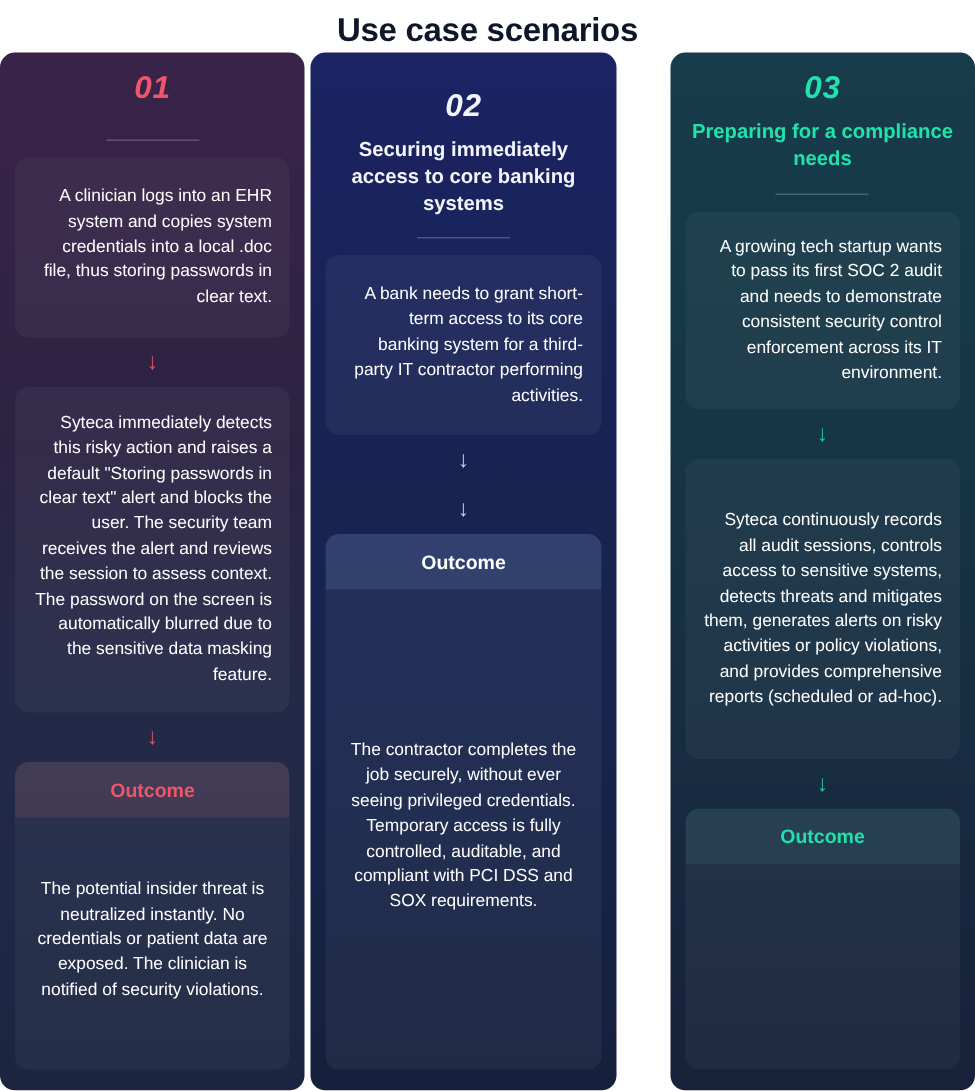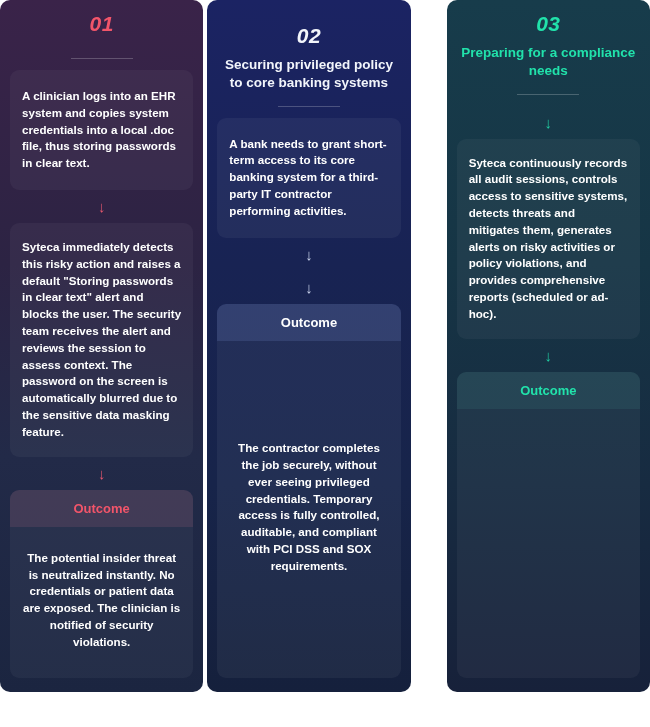--- a/index.html
+++ b/index.html
@@ -88,23 +88,23 @@
   
   .panel {
     border-radius: 9px;
     padding: 16px 12px;
     display: flex;
     align-items: center;
     justify-content: center;
     flex: 0 0 auto;
   }
   .panel-text {
-    text-align: left;
+    text-align: right;
     font-size: 11.6px;
-    font-weight: bold;
+    font-weight: normal;
     line-height: 1.45;
     color: #ffffff;
   }
 
   .c1 .panel { background: rgba(255,255,255,0.045); }
   .c2 .panel { background: rgba(255,255,255,0.05); }
   .c3 .panel { background: rgba(255,255,255,0.045); }
 
   .panel.situation { min-height: 120px; }
   .panel.action { min-height: 200px; }
@@ -146,30 +146,31 @@
   .outcome-body {
     flex: 1 1 auto;
     display: flex;
     align-items: center;
     justify-content: center;
     padding: 14px 11px 18px 11px;
   }
   .outcome-text {
     text-align: center;
     font-size: 11.6px;
-    font-weight: bold;
+    font-weight: normal;
     line-height: 1.45;
     color: #ffffff;
   }
 </style>
 </head>
 <body>
 
 <div class="page">
 
+  <h1 class="page-title">Use case scenarios</h1>
 
   <div class="cards">
 
     <div class="card c1">
       <div class="card-num">01</div>
       <div class="divider"></div>
 
       <div class="panel situation">
         <div class="panel-text">A clinician logs into an EHR system and copies system credentials into a local .doc file, thus storing passwords in clear text.</div>
       </div>
@@ -185,21 +186,21 @@
       <div class="outcome">
         <div class="outcome-head">Outcome</div>
         <div class="outcome-body">
           <div class="outcome-text">The potential insider threat is neutralized instantly. No credentials or patient data are exposed. The clinician is notified of security violations.</div>
         </div>
       </div>
     </div>
 
     <div class="card c2">
       <div class="card-num">02</div>
-      <div class="card-heading">Securing privileged policy to core banking systems</div>
+      <div class="card-heading">Securing immediately access to core banking systems</div>
       <div class="divider"></div>
 
       <div class="panel situation">
         <div class="panel-text">A bank needs to grant short-term access to its core banking system for a third-party IT contractor performing activities.</div>
       </div>
 
       <div class="arrow">↓</div>
 
 
       <div class="arrow">↓</div>
@@ -210,20 +211,23 @@
           <div class="outcome-text">The contractor completes the job securely, without ever seeing privileged credentials. Temporary access is fully controlled, auditable, and compliant with PCI DSS and SOX requirements.</div>
         </div>
       </div>
     </div>
 
     <div class="card c3">
       <div class="card-num">03</div>
       <div class="card-heading">Preparing for a compliance needs</div>
       <div class="divider"></div>
 
+      <div class="panel situation">
+        <div class="panel-text">A growing tech startup wants to pass its first SOC 2 audit and needs to demonstrate consistent security control enforcement across its IT environment.</div>
+      </div>
 
       <div class="arrow">↓</div>
 
       <div class="panel action">
         <div class="panel-text">Syteca continuously records all audit sessions, controls access to sensitive systems, detects threats and mitigates them, generates alerts on risky activities or policy violations, and provides comprehensive reports (scheduled or ad-hoc).</div>
       </div>
 
       <div class="arrow">↓</div>
 
       <div class="outcome">

